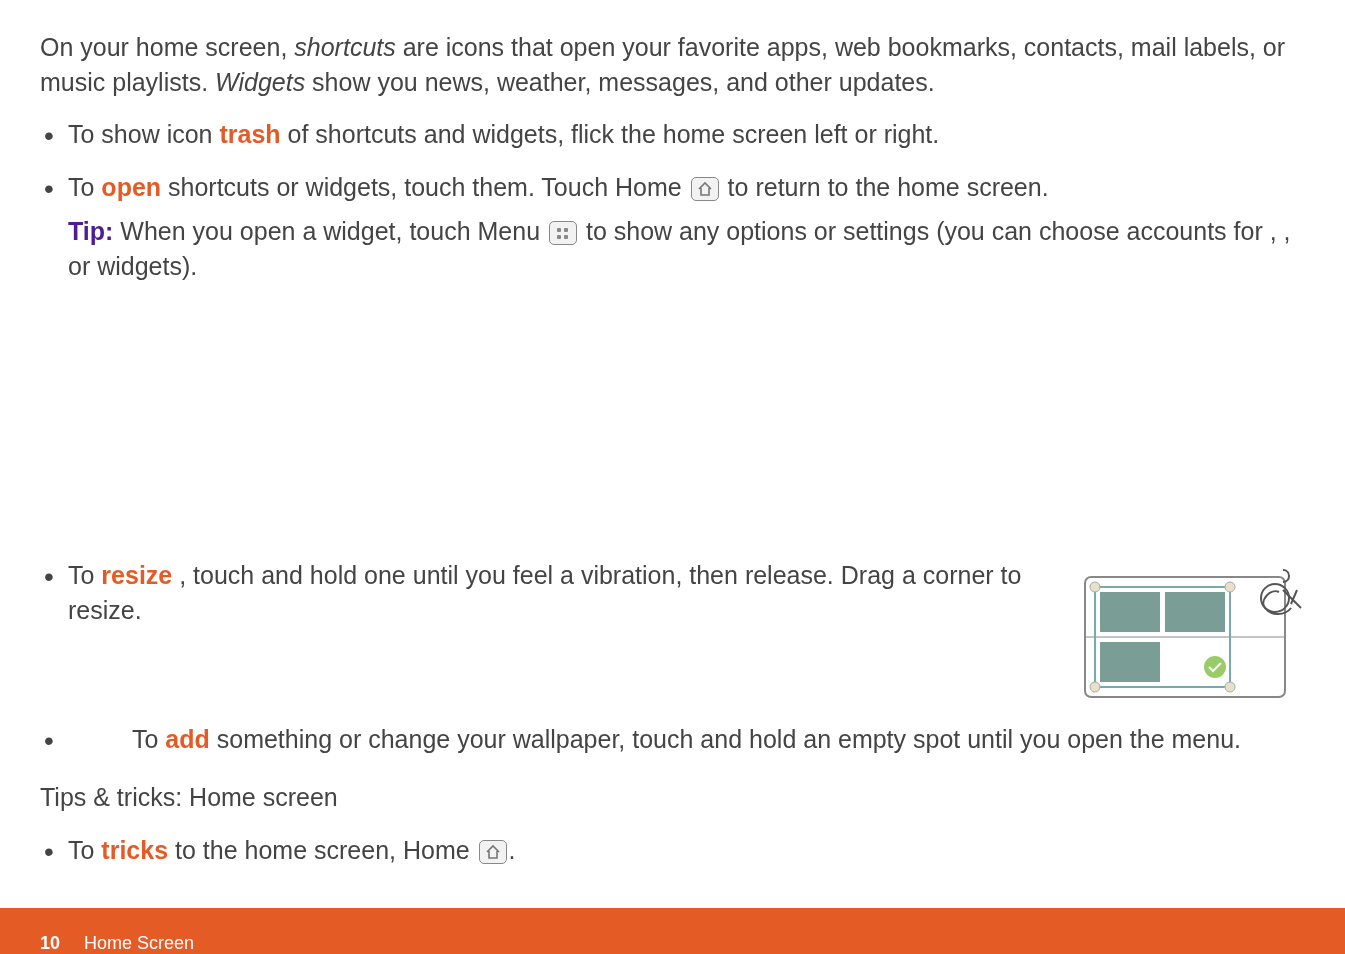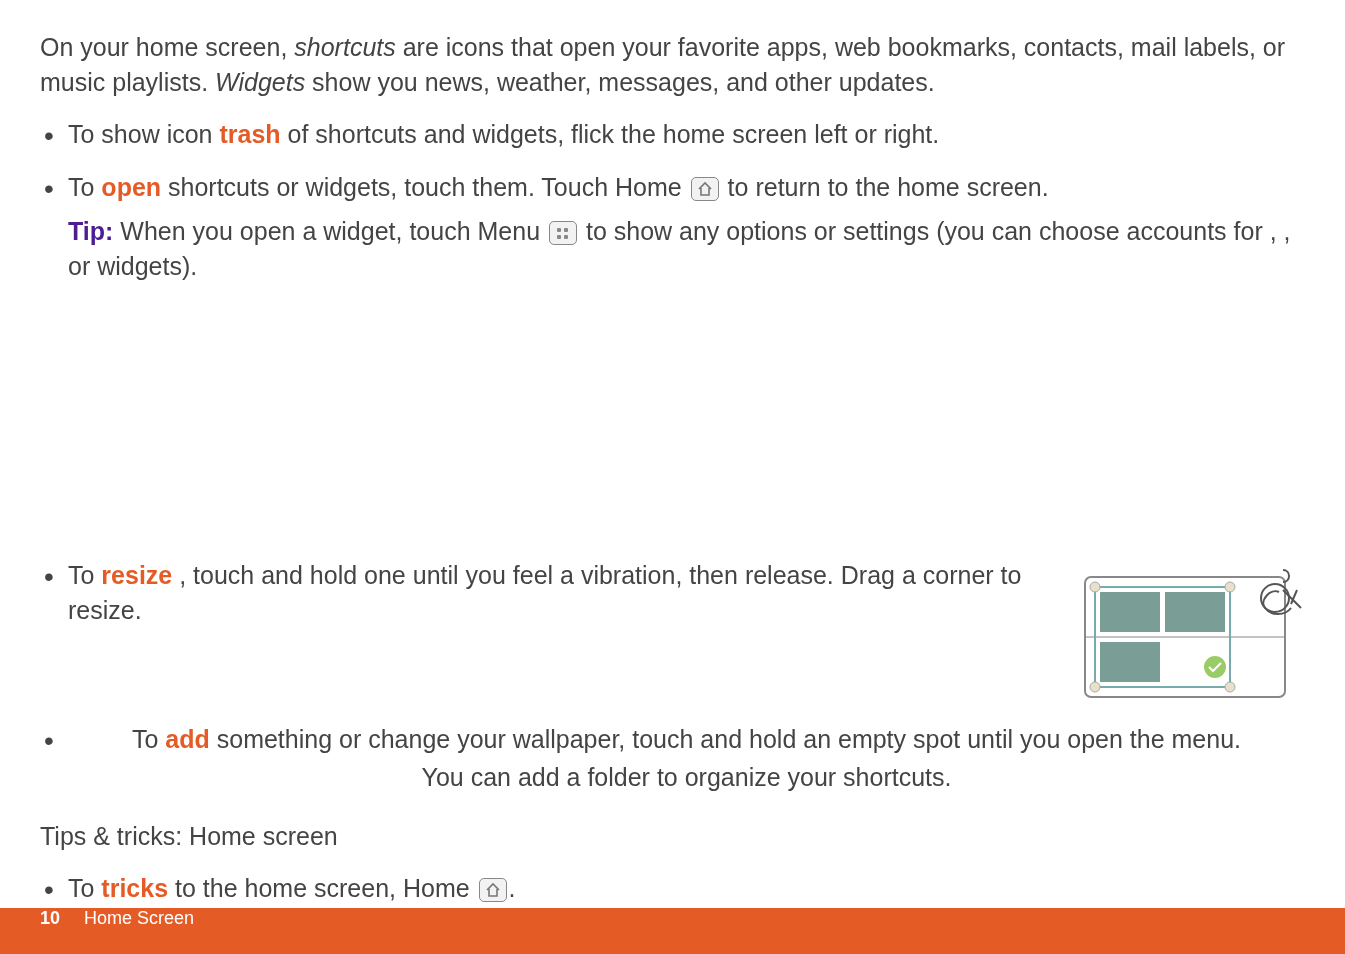--- a/index.html
+++ b/index.html
@@ -45,21 +45,21 @@
   }
   .sub { padding-left: 28px; margin-top: 6px; }
   .tip-label { font-weight: bold; color: #4c1d95; }
   .footer {
     position: absolute;
     left: 0; right: 0; bottom: 0;
     height: 46px;
     background: #e55b26;
     color: #fff;
     display: flex;
-    align-items: flex-start;
+    align-items: flex-end;
     padding-left: 40px;
     font-size: 18px;
   }
   .footer .pg { font-weight: bold; margin-right: 24px; }
   .icon-home, .icon-menu {
     display: inline-block;
     vertical-align: middle;
     border: 1.5px solid #888;
     border-radius: 5px;
     width: 26px; height: 22px;
@@ -129,21 +129,20 @@
             <g transform="translate(178,-2)">
               <path d="M30 10 c8 0 8 12 0 12 M30 30 l18 18 M44 30 l-6 14 M38 48 c-6 8 -20 8 -26 0 c-6 -8 6 -20 14 -16" fill="none" stroke="#555" stroke-width="2"></path>
               <circle cx="22" cy="38" r="14" fill="none" stroke="#555" stroke-width="2"></circle>
             </g>
           </svg>
         </div>
         <span>To </span><span class="highlight">resize</span><span> </span><span>, touch and hold one until you feel a vibration, then release. Drag a corner to resize.</span>
       </li>
       <li class="bullet" style="clear:both;text-align:center;">
         <span>To </span><span class="highlight">add</span><span> something or change your wallpaper, touch and hold an empty spot until you open the </span><span> menu.</span>
-        <div style="margin-top:4px;">You can add a folder to organize your shortcuts.</div>
       </li>
     </ul>
     <div class="heading-sub">Tips &amp; tricks: Home screen</div>
     <ul>
       <li class="bullet">
         <span>To </span><span class="highlight">tricks</span><span> to the home screen, Home </span><span class="icon-home"><svg width="16" height="16" viewBox="0 0 16 16">
               <path d="M2 8 L8 2 L14 8 M4 7 V14 H12 V7" fill="none" stroke="#777" stroke-width="1.6"></path>
             </svg></span><span>.</span>
       </li>
     </ul>

